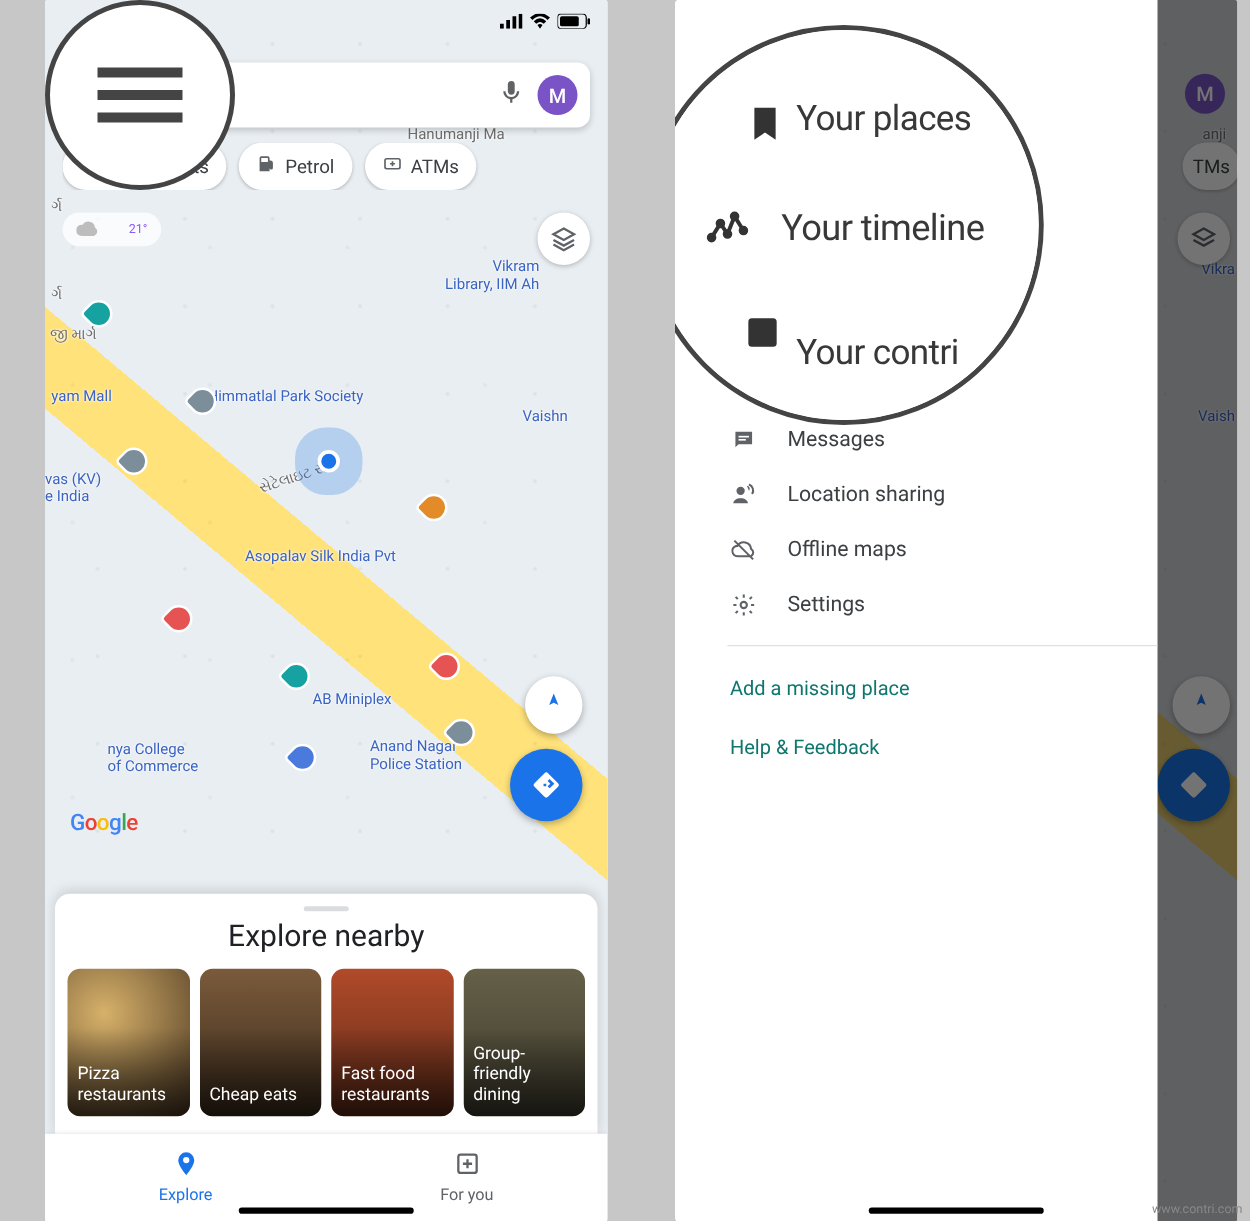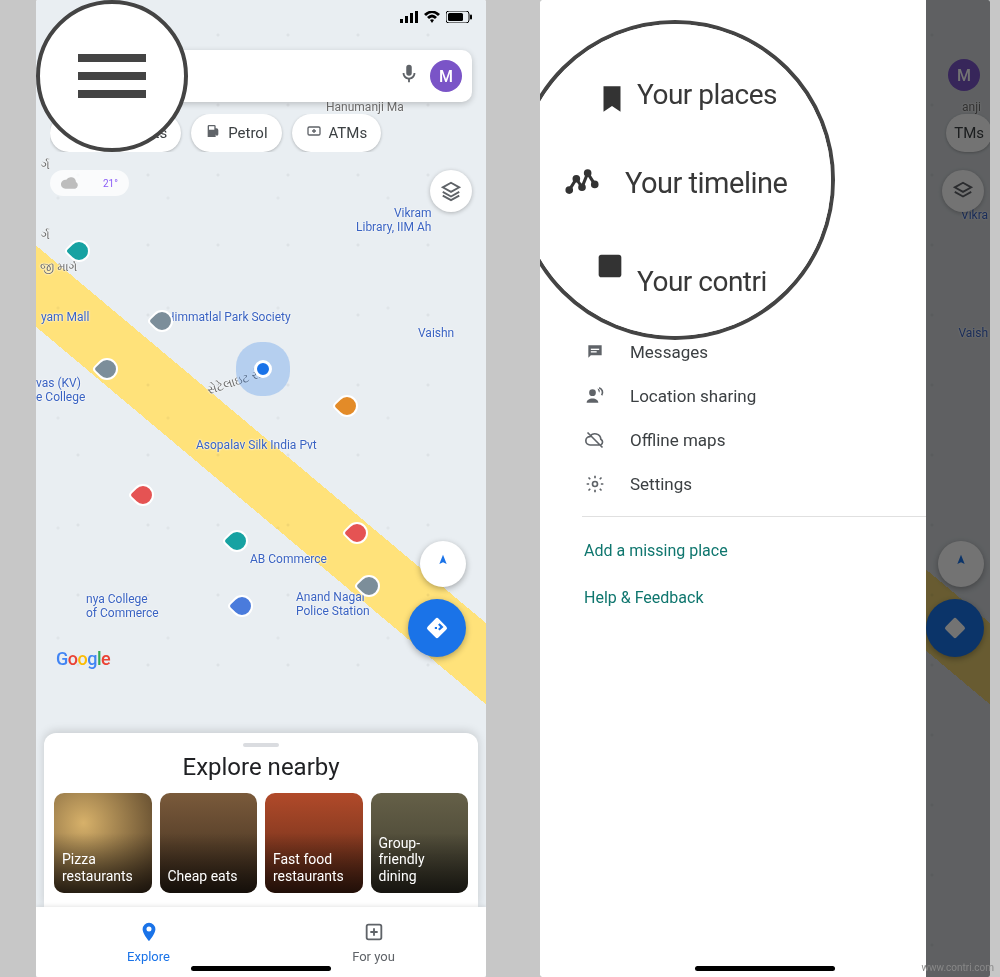--- a/index.html
+++ b/index.html
@@ -129,21 +129,21 @@
   .explore-sheet{
     position:absolute; left:8px; right:8px; bottom:70px;
     background:#fff; border-radius:12px 12px 0 0;
     box-shadow:0 -2px 10px rgba(0,0,0,.15);
     padding:10px 10px 14px; z-index:6;
   }
   .sheet-handle{ width:36px; height:4px; background:#dadce0; border-radius:2px; margin:0 auto 6px;}
   .explore-title{ text-align:center; font-size:24px; color:#202124; margin-bottom:12px;}
   .tile-row{ display:flex; gap:8px; }
   .tile{
-    flex:1; position:relative; height:100px;
+    flex:1; position:relative; height:118px;
     border-radius:10px; overflow:hidden;
     color:#fff; font-size:14px; line-height:1.2;
     display:flex; align-items:flex-end; padding:8px;
   }
   .tile::before{ content:""; position:absolute; inset:0;
     background:linear-gradient(to top, rgba(0,0,0,.65), rgba(0,0,0,0) 60%);
   }
   .tile span{ position:relative; z-index:1; }
   .tile.bg1{ background: radial-gradient(circle at 30% 30%, #d7b16a, #463320); }
   .tile.bg2{ background: linear-gradient(#7a5a3b,#3a2a1b); }
@@ -233,23 +233,23 @@
 
   <div class="map-bg"></div>
 
   <div class="map-label grey" style="left:290px; top:100px;">Hanumanji Ma</div>
   <div class="map-label" style="left:320px; top:206px; text-align:right; white-space:pre;">Vikram
 Library, IIM Ah</div>
   <div class="map-label" style="left:130px; top:310px;">Himmatlal Park Society</div>
   <div class="map-label" style="left:382px; top:326px;">Vaishn</div>
   <div class="map-label" style="left:5px; top:310px;">yam Mall</div>
   <div class="map-label" style="left:0px; top:376px; white-space:pre;">vas (KV)
-e College</div>
+e India</div>
   <div class="map-label" style="left:160px; top:438px;">Asopalav Silk India Pvt</div>
-  <div class="map-label" style="left:214px; top:552px;">AB Commerce</div>
+  <div class="map-label" style="left:214px; top:552px;">AB Miniplex</div>
   <div class="map-label" style="left:50px; top:592px; white-space:pre;">nya College
 of Commerce</div>
   <div class="map-label" style="left:260px; top:590px; white-space:pre;">Anand Nagar
 Police Station</div>
   <div class="map-label grey" style="left:5px; top:158px;">ર્ગ</div>
   <div class="map-label grey" style="left:5px; top:228px;">ર્ગ</div>
   <div class="map-label grey" style="left:4px; top:260px;">જી માર્ગ</div>
   <div class="map-label grey" style="left:170px; top:374px; transform:rotate(-18deg);">સેટેલાઇટ રોડ</div>
 
   <div class="poi teal" style="left:32px;  top:240px;"></div>

